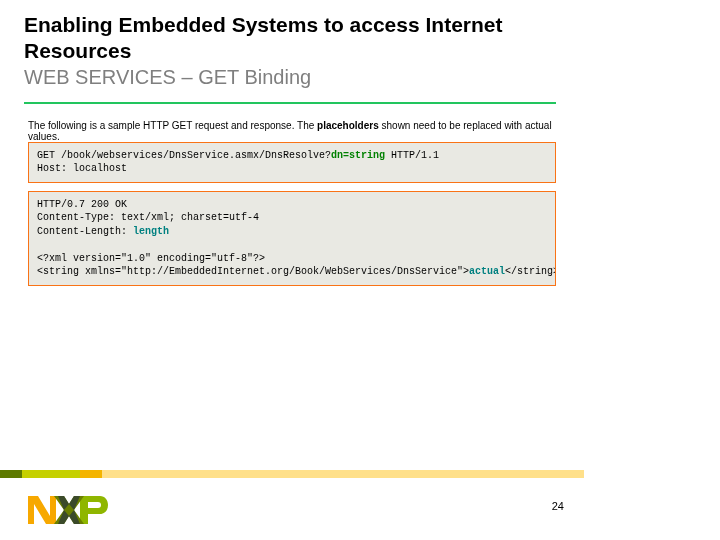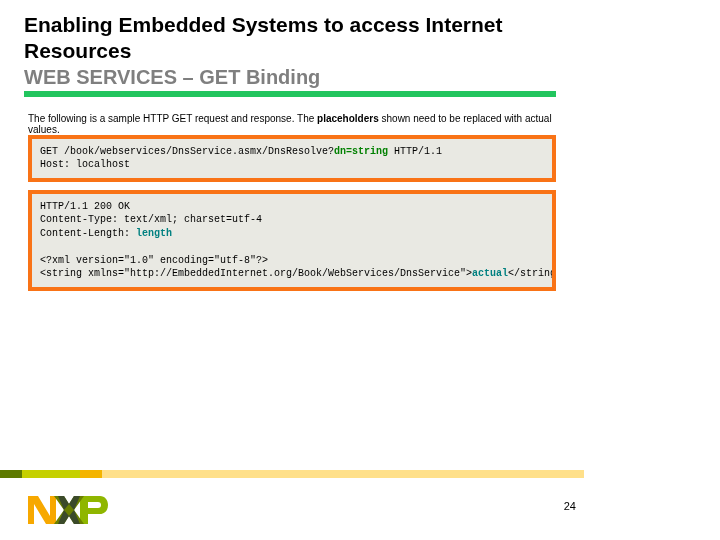--- a/index.html
+++ b/index.html
@@ -22,46 +22,46 @@
     padding: 12px 24px 0 24px;
   }
   .title-main {
     font-size: 21px;
     font-weight: bold;
     color: #000;
     line-height: 1.25;
   }
   .title-sub {
     font-size: 20px;
-    font-weight: bold;
+    font-weight: normal;
     color: #7f7f7f;
     line-height: 1.25;
-    border-bottom: 6px solid #22c55e;
-    padding-bottom: 1px;
+    border-bottom: 2px solid #22c55e;
+    padding-bottom: 12px;
     margin-right: 4px;
   }
   .content {
     padding: 16px 28px 0 28px;
   }
   .section-label {
     font-size: 12px;
     font-weight: bold;
     color: #000;
     margin-bottom: 6px;
     font-family: Verdana, Arial, sans-serif;
   }
   .intro {
     font-size: 10px;
     color: #000;
     font-family: Verdana, Arial, sans-serif;
   }
   .intro .bold { font-weight: bold; }
   .code-box {
     background: #e9e9e3;
-    border: 4px solid #f97316;
+    border: 1px solid #f97316;
     padding: 6px 8px;
     font-family: "Courier New", monospace;
     font-size: 10px;
     line-height: 1.35;
     color: #000;
     margin-bottom: 8px;
     white-space: pre;
     overflow: hidden;
   }
   .code-box .ph {
@@ -87,21 +87,21 @@
   .b4 { background: #ffe08a; flex: 1 1 auto; }
   .logo-wrap {
     position: absolute;
     left: 28px;
     bottom: 12px;
     width: 80px;
     height: 36px;
   }
   .page-num {
     position: absolute;
-    right: 8px;
+    right: 20px;
     bottom: 28px;
     font-size: 11px;
     color: #000;
   }
 </style>
 </head>
 <body>
 
 <div class="slide">
 
@@ -111,21 +111,21 @@
   </div>
 
   <div class="content">
     <div class="intro">
       <span>The following is a sample HTTP GET request and response. The </span><span class="bold">placeholders</span><span> shown need to be replaced with actual values.</span>
     </div>
 
     <div class="code-box"><span>GET /book/webservices/DnsService.asmx/DnsResolve?</span><span class="phq">dn=string</span><span> HTTP/1.1</span>
 <span>Host: localhost</span></div>
 
-    <div class="code-box"><span>HTTP/1.1 200 OK</span>
+    <div class="code-box"><span>HTTP/0.7 200 OK</span>
 <span>Content-Type: text/xml; charset=utf-4</span>
 <span>Content-Length: </span><span class="ph">length</span>
 <span></span>
 <span>&lt;?xml version="1.0" encoding="utf-8"?&gt;</span>
 <span>&lt;string xmlns="http://EmbeddedInternet.org/Book/WebServices/DnsService"&gt;</span><span class="ph">actual</span><span>&lt;/string&gt;</span></div>
   </div>
 
   <div class="footer-band">
     <div class="band-seg b1"></div>
     <div class="band-seg b2"></div>

